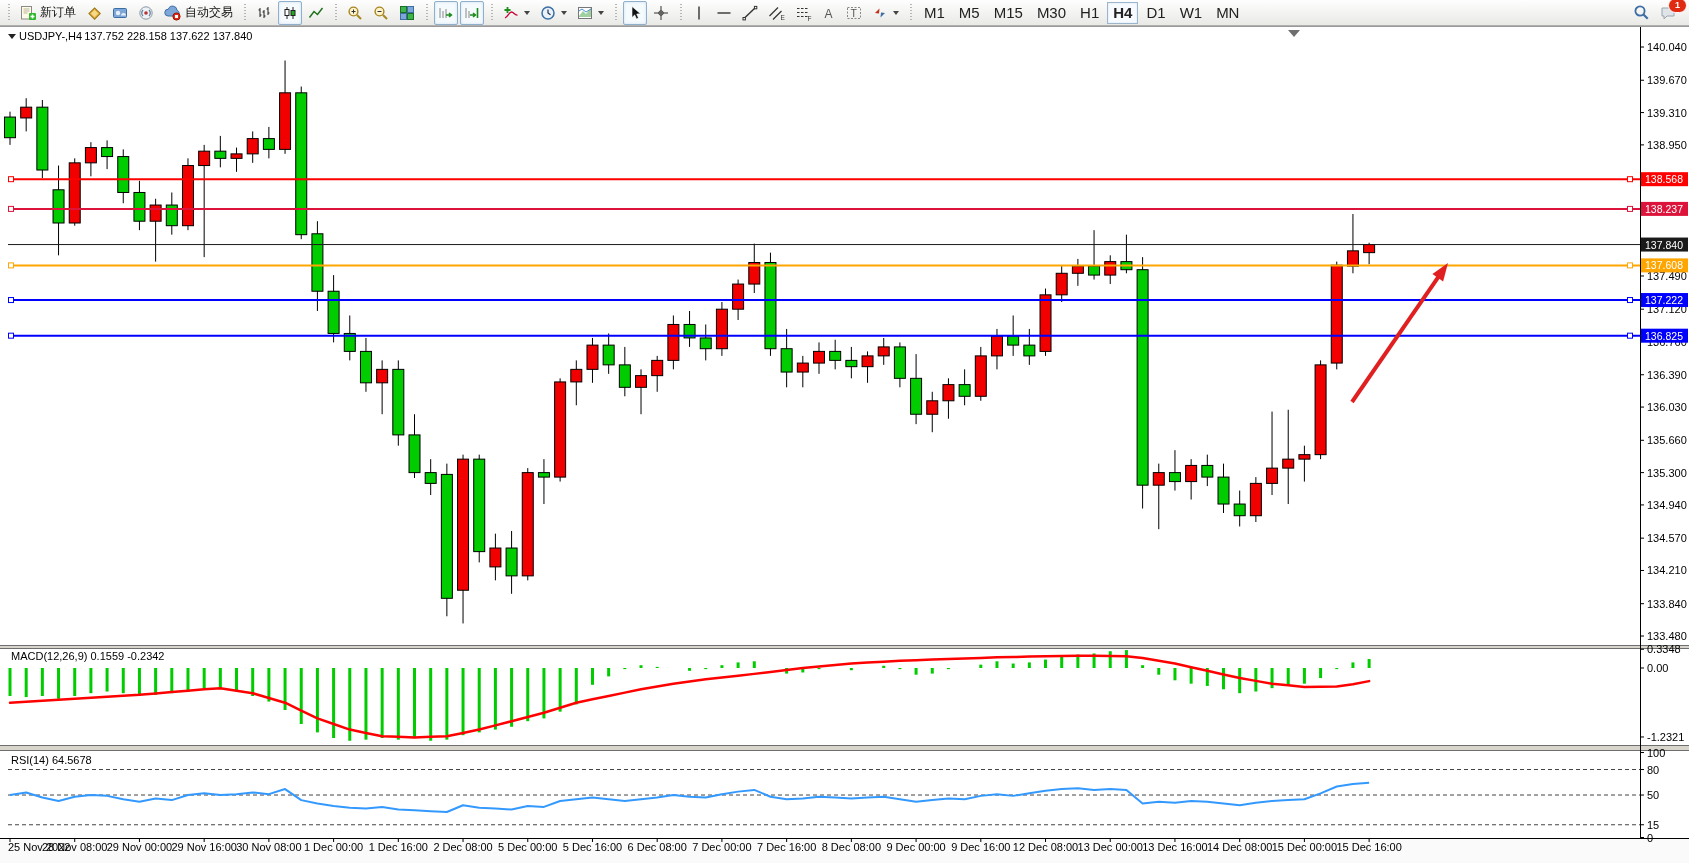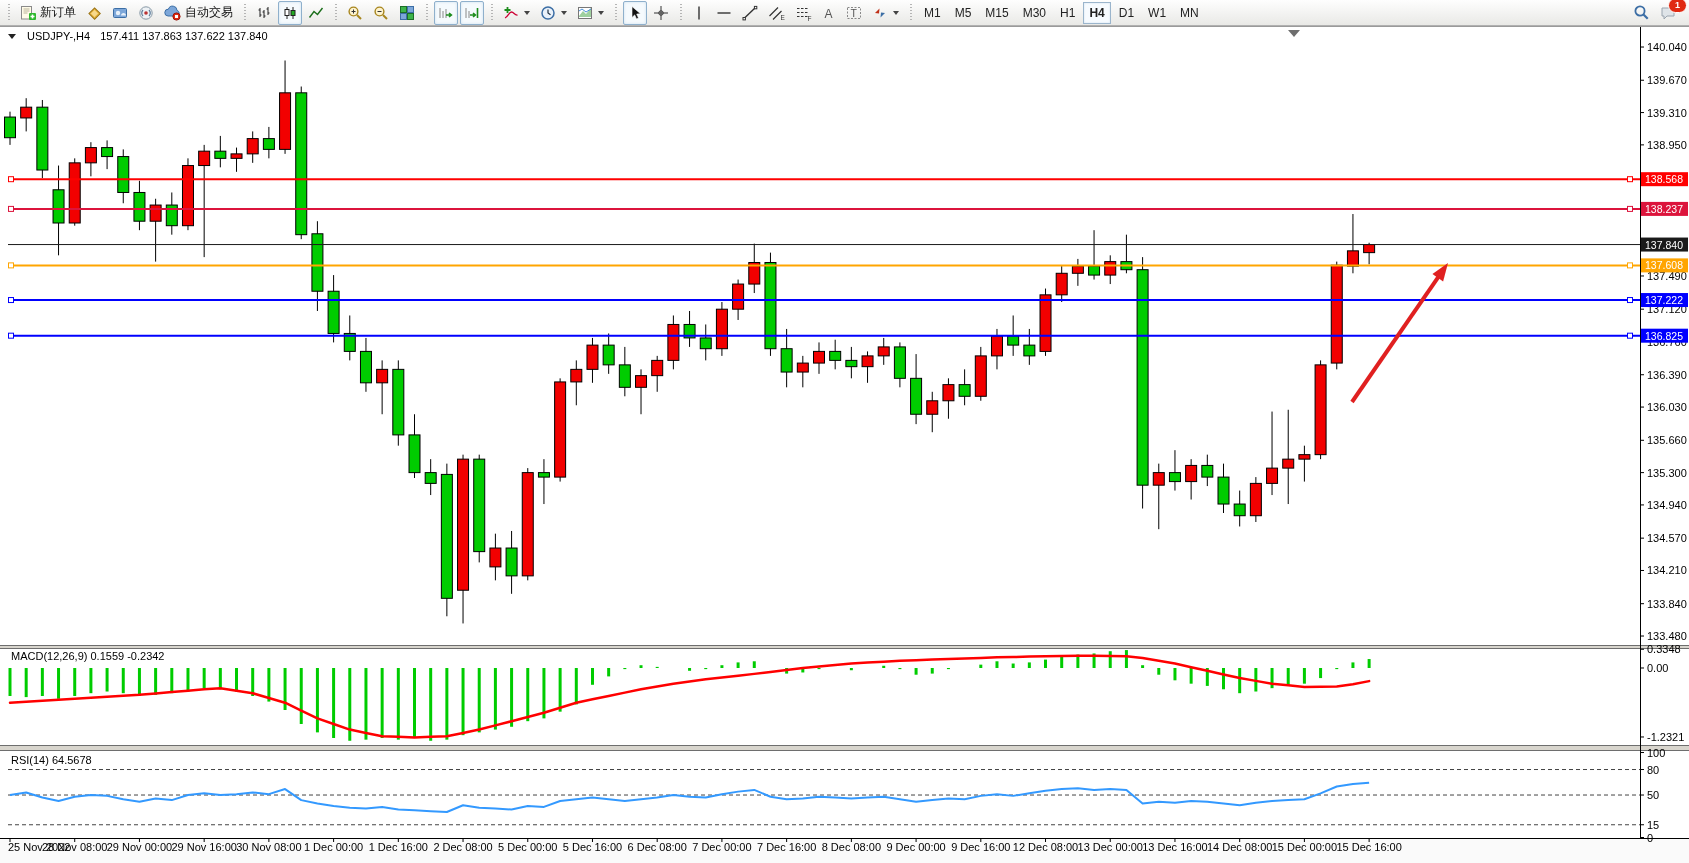--- a/index.html
+++ b/index.html
@@ -10,34 +10,34 @@
     border-bottom:1px solid #b0b0b0;padding:0 6px 0 2px;}
   .grip{width:3px;height:18px;margin:0 5px;
     background-image:repeating-linear-gradient(#b5b5b5 0 1px,transparent 1px 3px);
     background-size:2px 100%;background-repeat:no-repeat;background-position:center;}
   .tbtn{display:flex;align-items:center;gap:3px;height:22px;padding:0 3px;margin:0 1px;
     border:1px solid transparent;border-radius:2px;background:transparent;}
   .tbtn.active{border-color:#8fb0cc;background:#f5fafd;box-shadow:inset 0 0 3px #cfe0ee;}
   .tbtn .lbl{font-size:12px;color:#111;white-space:nowrap;}
   .caret{width:0;height:0;border-left:3px solid transparent;border-right:3px solid transparent;
     border-top:4px solid #444;margin-left:2px;}
-  .tf{font-size:12px;color:#222;height:20px;padding:0 5px;display:flex;align-items:center;
+  .tf{font-size:15px;color:#222;height:20px;padding:0 5px;display:flex;align-items:center;
     border:1px solid transparent;margin:8px 1px;}
   .tf.active{border-color:#9bb5cc;background:#f7fbff;box-shadow:inset 0 0 2px #cddded;font-weight:bold;}
   .spacer{flex:1;}
   .ico{display:block;}
   #notif{position:relative;}
   #notif .badge{position:absolute;top:-4px;right:-6px;min-width:13px;height:13px;border-radius:8px;
     background:#e02a12;color:#fff;font-size:9px;font-weight:bold;display:flex;align-items:center;
     justify-content:center;padding:0 2px;border:1px solid #fff;}
   
   #chart-window{position:absolute;top:26px;left:0;width:1689px;height:837px;background:#fff;}
   #chart-svg{position:absolute;top:0;left:0;}
   #symbol-title{position:absolute;top:4px;left:8px;font-size:11px;color:#000;display:flex;
-    align-items:center;gap:10px;z-index:5;}
+    align-items:center;gap:2px;z-index:5;}
   #symbol-title .tri{width:0;height:0;border-left:4px solid transparent;
     border-right:4px solid transparent;border-top:5px solid #222;margin-right:1px;}
   svg text{font-family:"Liberation Sans",sans-serif;}
 </style>
 </head>
 <body>
 
 <div id="toolbar">
   <div class="grip"></div>
 
@@ -654,15 +654,15 @@
       <text x="1647" y="799.0197628458498" font-size="11" fill="#000">50</text>
       <line x1="1640" y1="824.7628458498024" x2="1644" y2="824.7628458498024" stroke="#000"></line>
       <text x="1647" y="828.7628458498024" font-size="11" fill="#000">15</text>
       <line x1="1640" y1="837.5098814229249" x2="1644" y2="837.5098814229249" stroke="#000"></line>
       <text x="1647" y="841.5098814229249" font-size="11" fill="#000">0</text>
       <text x="11" y="764" font-size="11" fill="#000">RSI(14) 64.5678</text>
     </svg>
   <div id="symbol-title">
     <span class="tri"></span>
     <span>USDJPY-,H4</span>
-    <span>157.411 137.863 137.622 137.840</span>
+    <span>137.752 228.158 137.622 137.840</span>
   </div>
 </div>
 
 </body></html>

